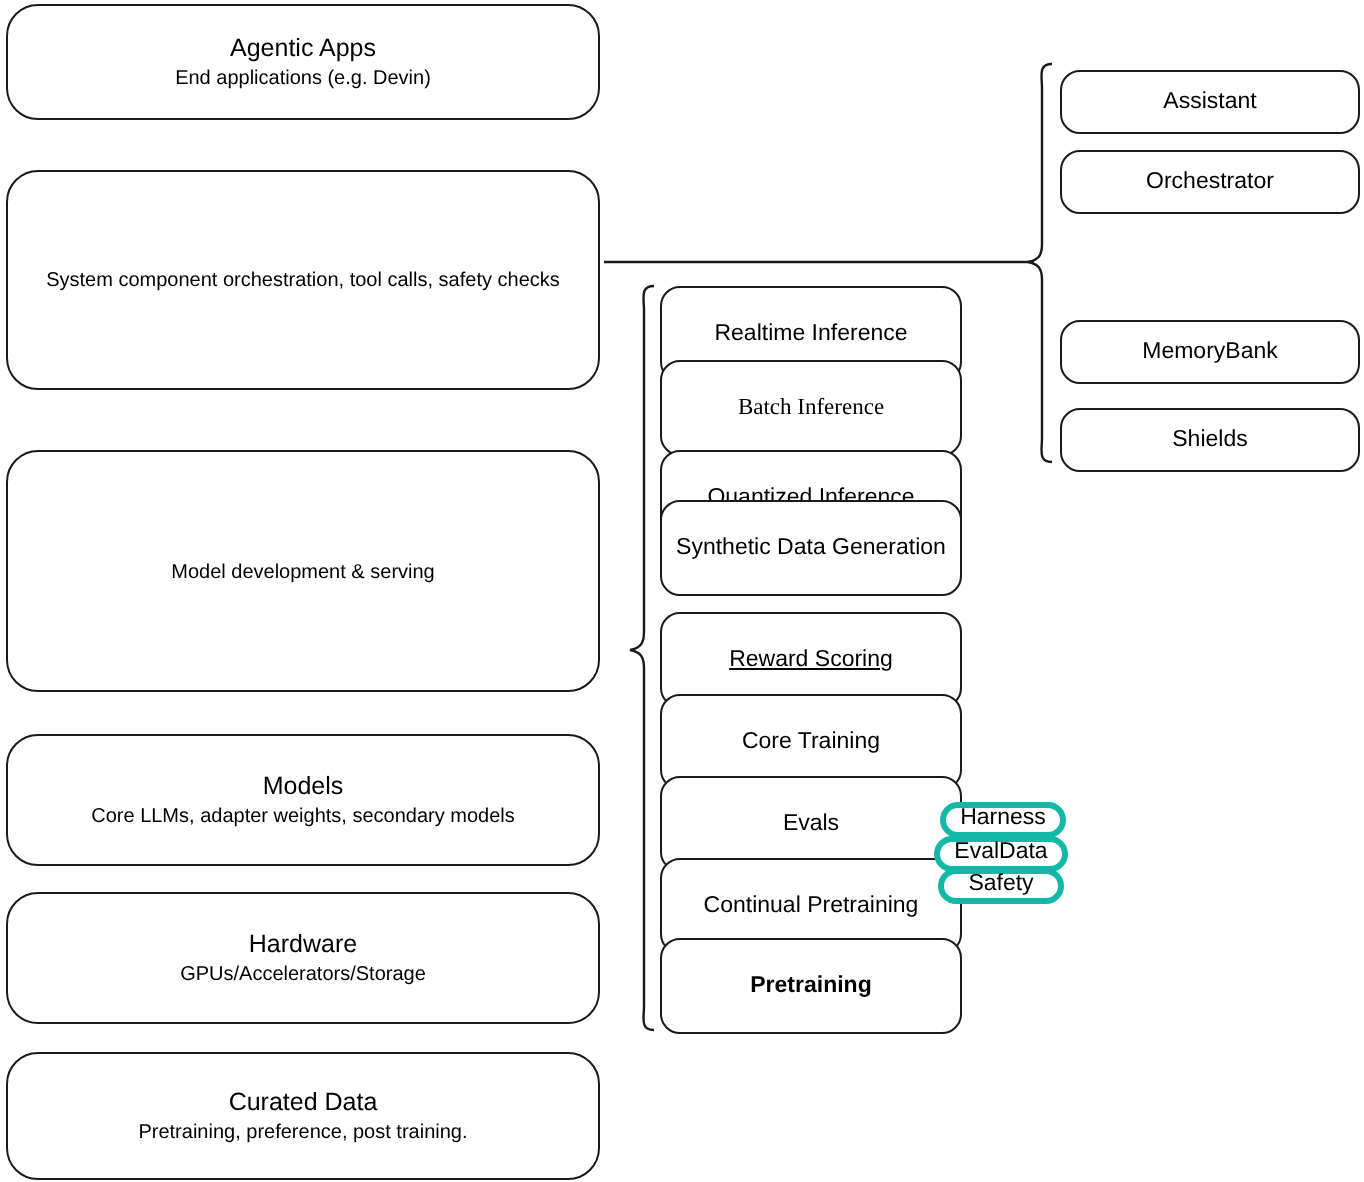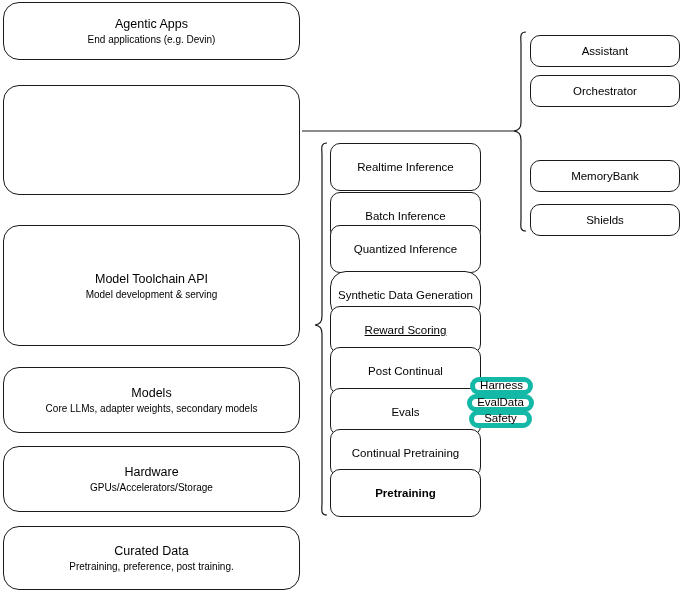--- a/index.html
+++ b/index.html
@@ -67,29 +67,30 @@
     height: 32px;
     border-radius: 10px;
     z-index: 3;
   }
   .rgt .title { font-size: 11.5px; }
   
   .pill {
     position: absolute;
     box-sizing: border-box;
     background: #ffffff;
-    border: 5px solid #14b8a6;
+    border: 3px solid #14b8a6;
     border-radius: 999px;
     display: flex;
     align-items: center;
     justify-content: center;
     font-size: 11.5px;
     line-height: 1;
     white-space: nowrap;
     z-index: 6;
+    margin-top: 24px;
   }
   
   svg.links {
     position: absolute;
     left: 0;
     top: 0;
     width: 682px;
     height: 591px;
     z-index: 1;
     pointer-events: none;
@@ -125,24 +126,24 @@
              L 322 503
              C 322 509, 320 515, 327 515"></path>
   </svg>
 
   <div class="node card" style="top:2px;height:58px;">
     <div class="title">Agentic Apps</div>
     <div class="subtitle">End applications (e.g. Devin)</div>
   </div>
 
   <div class="node card" style="top:85px;height:110px;">
+    <div class="subtitle">System component orchestration, tool calls, safety checks</div>
   </div>
 
   <div class="node card" style="top:225px;height:121px;">
-    <div class="title">Model Toolchain API</div>
     <div class="subtitle">Model development &amp; serving</div>
   </div>
 
   <div class="node card" style="top:367px;height:66px;">
     <div class="title">Models</div>
     <div class="subtitle">Core LLMs, adapter weights, secondary models</div>
   </div>
 
   <div class="node card" style="top:446px;height:66px;">
     <div class="title">Hardware</div>
@@ -150,34 +151,34 @@
   </div>
 
   <div class="node card" style="top:526px;height:64px;">
     <div class="title">Curated Data</div>
     <div class="subtitle">Pretraining, preference, post training.</div>
   </div>
 
   <div class="node mid" style="top:143px;">
     <div class="title">Realtime Inference</div>
   </div>
-  <div class="node mid" style="top:192px;">
+  <div class="node mid" style="top:180px;font-family:Liberation Serif, serif;">
     <div class="title">Batch Inference</div>
   </div>
   <div class="node mid" style="top:225px;">
     <div class="title">Quantized Inference</div>
   </div>
-  <div class="node mid" style="top:271px;border-radius:16px;">
+  <div class="node mid" style="top:250px;">
     <div class="title">Synthetic Data Generation</div>
   </div>
   <div class="node mid" style="top:306px;text-decoration:underline;">
     <div class="title">Reward Scoring</div>
   </div>
   <div class="node mid" style="top:347px;">
-    <div class="title">Post Continual</div>
+    <div class="title">Core Training</div>
   </div>
   <div class="node mid" style="top:388px;">
     <div class="title">Evals</div>
   </div>
   <div class="node mid" style="top:429px;">
     <div class="title">Continual Pretraining</div>
   </div>
   <div class="node mid" style="top:469px;font-weight:bold;">
     <div class="title">Pretraining</div>
   </div>

